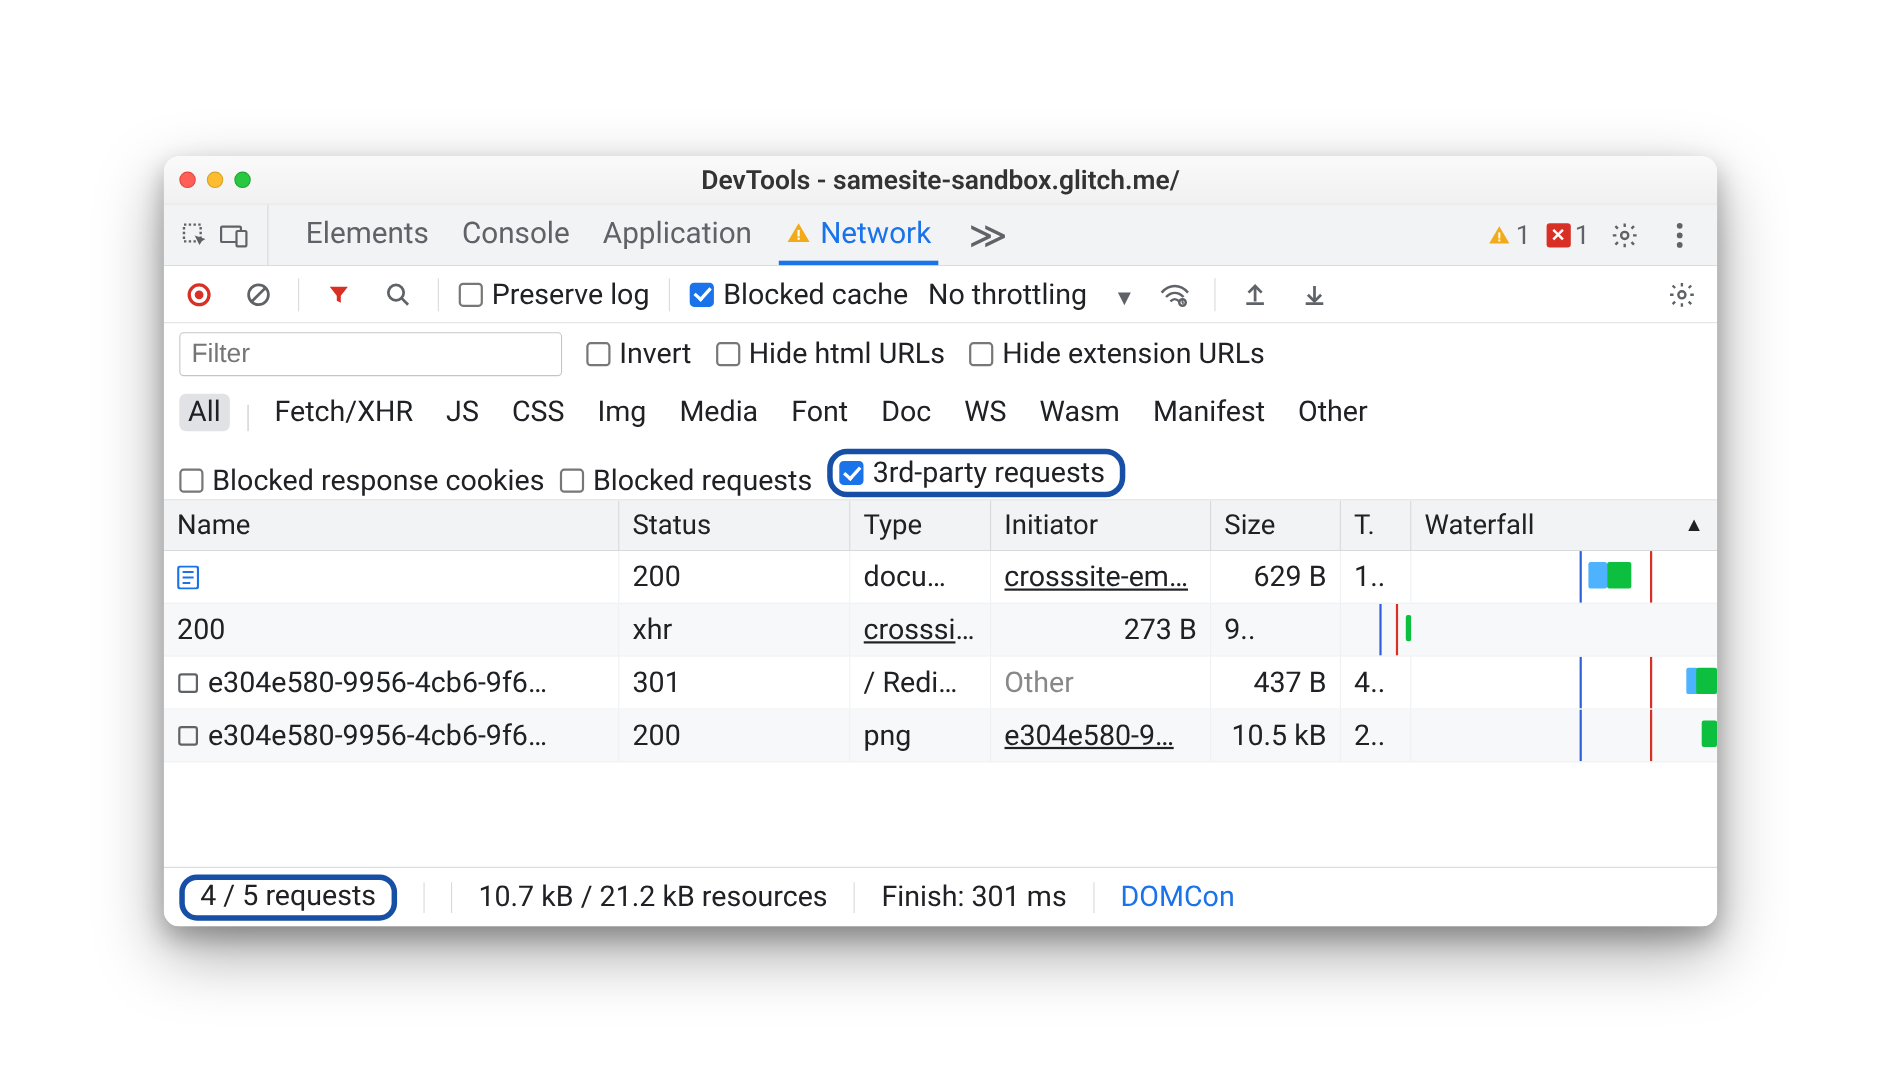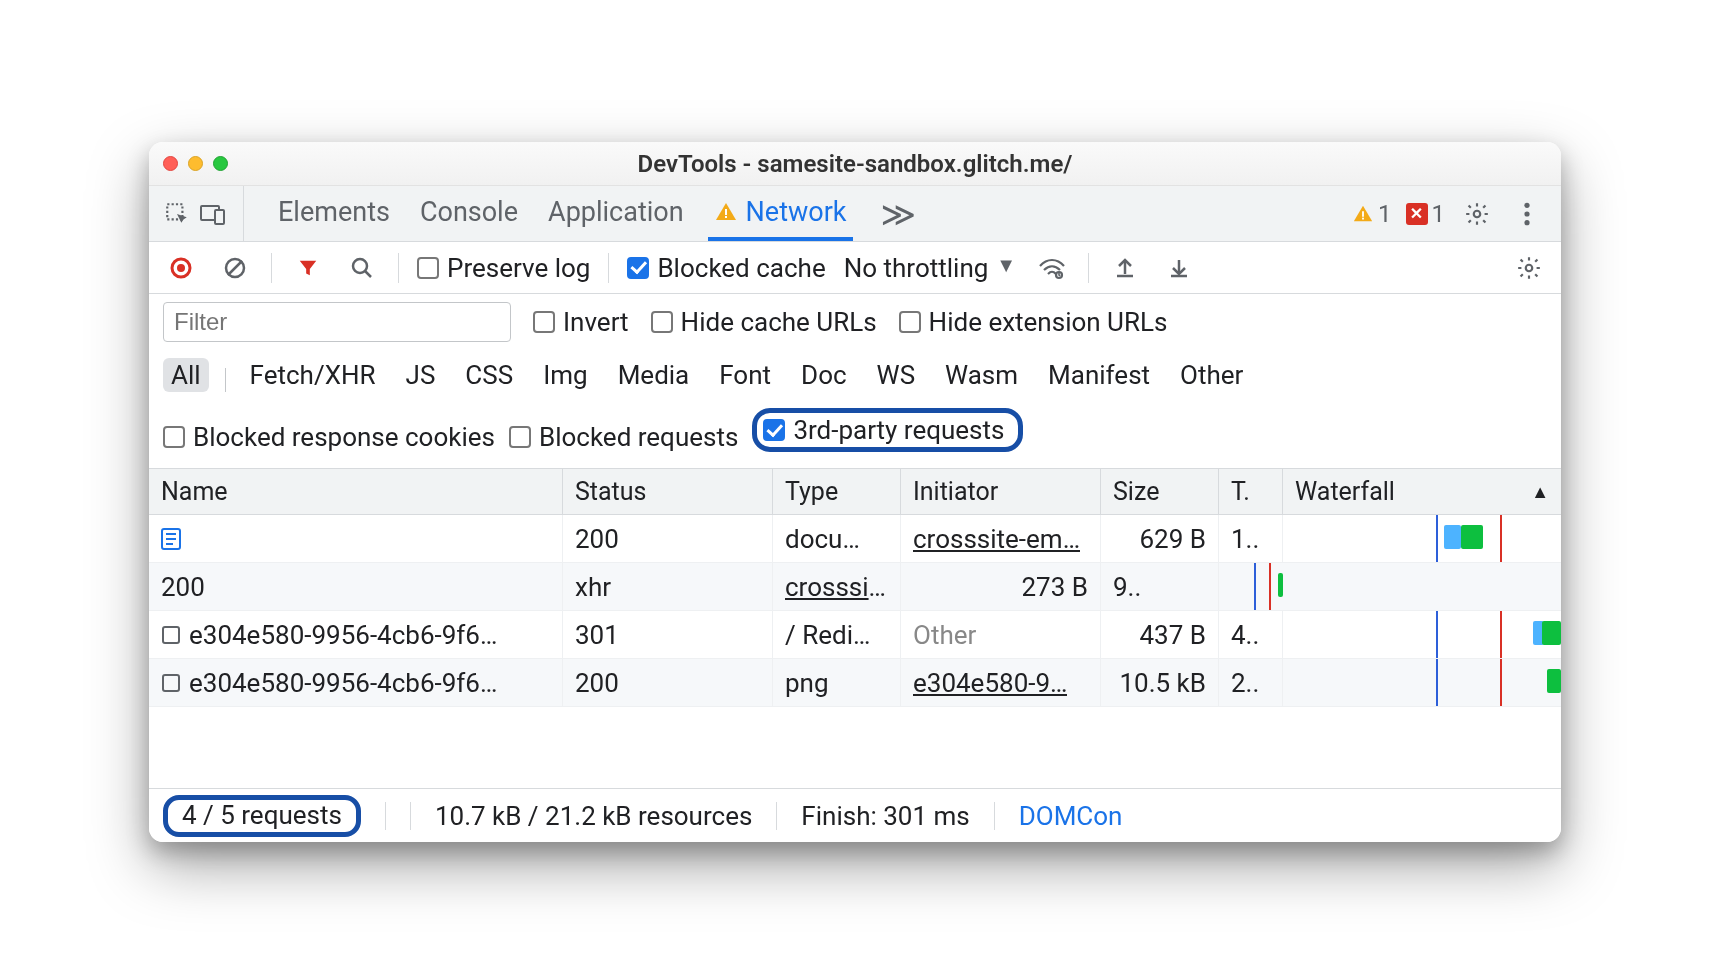--- a/index.html
+++ b/index.html
@@ -119,29 +119,29 @@
   .check-box {
     width:22px; height:22px; border:2px solid #777; border-radius:4px;
     display:inline-flex; align-items:center; justify-content:center;
   }
   .check-box.checked { background:#1a73e8; border-color:#1a73e8; }
   .check-box.checked::after {
     content:""; width:6px; height:12px; border:solid #fff;
     border-width:0 3px 3px 0; transform:rotate(42deg) translate(-1px,-1.5px);
   }
   .select {
-    display:flex; align-items:flex-start; gap:8px; cursor:pointer;
+    display:flex; align-items:flex-end; gap:24px; cursor:pointer;
     font-size:26px; color:#202124;
   }
   .select .caret { font-size:20px; color:#5f6368; }
   
   .filterrow {
     display:flex; align-items:center; flex-wrap:wrap;
     gap: 16px 22px;
-    padding: 8px 14px 16px;
+    padding: 8px 14px 2px;
     border-bottom: 1px solid #d7dadd;
     background:#fff;
     font-size:26px;
   }
   .filter-input {
     width: 348px; height: 40px;
     border:1px solid #c3c6c9; border-radius:4px;
     font-size:24px; padding:4px 10px; color:#5f6368;
   }
   .chiprow {
@@ -365,21 +365,21 @@
   </div>
 
   <div class="filterrow">
     <input class="filter-input" placeholder="Filter" style="">
     <label class="check-group">
       <span class="check-box"></span>
       <span>Invert</span>
     </label>
     <label class="check-group">
       <span class="check-box"></span>
-      <span>Hide cache URLs</span>
+      <span>Hide html URLs</span>
     </label>
     <label class="check-group">
       <span class="check-box"></span>
       <span>Hide extension URLs</span>
     </label>
 
     <div class="chiprow">
       <span class="chip active">All</span>
       <span class="chip-sep"></span>
       <span class="chip">Fetch/XHR</span>

